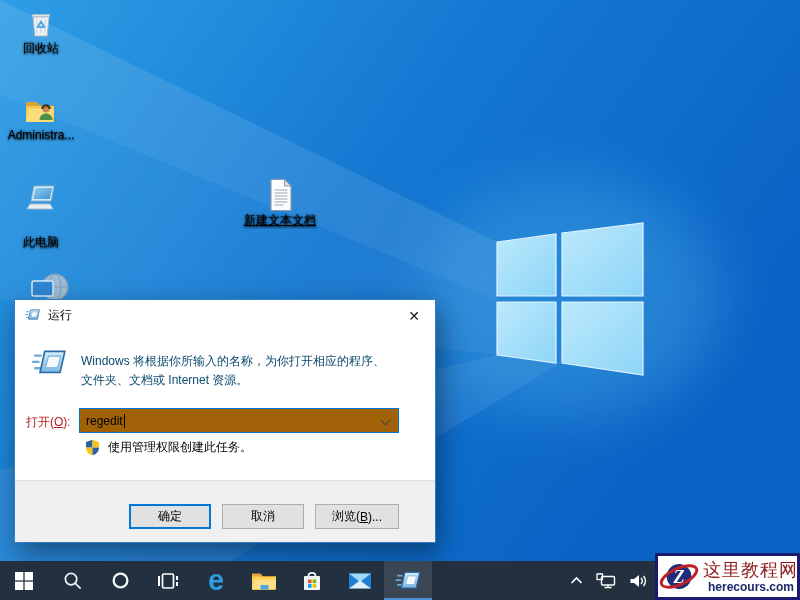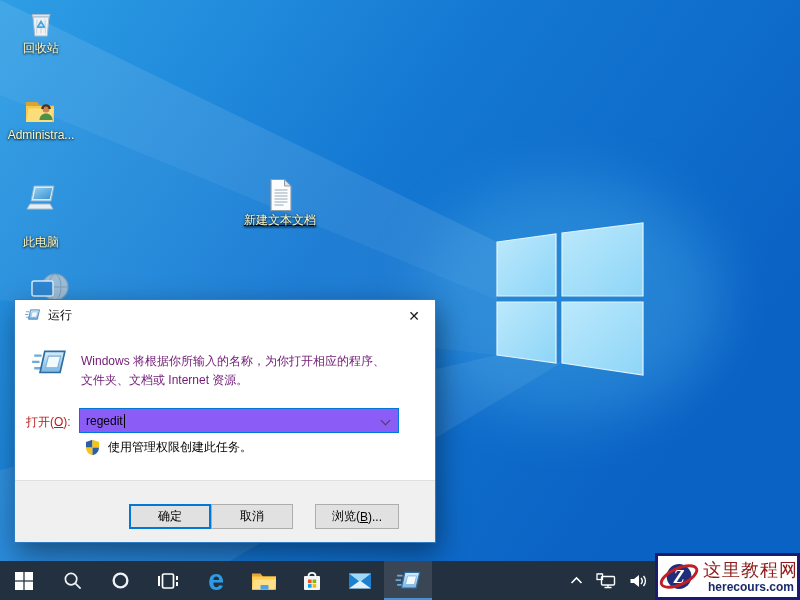--- a/index.html
+++ b/index.html
@@ -4,46 +4,46 @@
 <style>
   * { margin:0; padding:0; box-sizing:border-box; }
   html,body { width:800px; height:600px; font-family:"Liberation Sans","DejaVu Sans",sans-serif; }
   .screen { position:relative; width:800px; height:600px; overflow:hidden; background:#1478D2; }
 
   
   .wallpaper { position:absolute; left:0; top:0; }
 
   
   .dicon { position:absolute; width:76px; display:flex; flex-direction:column; align-items:center; cursor:default; }
-  .dlabel { margin-top:2px; font-size:12px; color:#fef9c3; text-align:center; line-height:13px;
+  .dlabel { margin-top:2px; font-size:12px; color:#000000; text-align:center; line-height:13px;
             text-shadow:0 1px 2px rgba(0,0,0,.85), 0 0 3px rgba(0,0,0,.5); white-space:nowrap; }
   .net-partial { position:absolute; left:28px; top:268px; width:46px; height:31px; overflow:hidden; }
 
   
   .dlg { position:absolute; left:14px; top:299px; width:422px; height:244px; background:#fff;
          border:1px solid #2E7CC4; box-shadow:3px 10px 26px rgba(0,0,0,.42); z-index:10; }
   .titlebar { position:absolute; left:0; top:0; right:0; height:30px; display:flex; align-items:center; padding-left:9px; background:#fff; }
   .ttitle { margin-left:7px; font-size:12px; color:#000; }
   .close-btn { position:absolute; top:5px; right:7px; width:28px; height:21px; display:flex; align-items:center; justify-content:center;
                font-size:14px; color:#1a1a1a; }
   .dlg-icon { position:absolute; left:15px; top:47px; }
-  .desc { position:absolute; left:66px; top:52px; width:345px; font-size:12px; line-height:19px; color:#701a75; }
+  .desc { position:absolute; left:66px; top:52px; width:345px; font-size:12px; line-height:19px; color:#0c4a6e; }
   .open-label { position:absolute; left:11px; top:114px; font-size:12px; color:#b91c1c; }
   .akey { text-decoration:underline; }
-  .combo { position:absolute; left:64px; top:108px; width:320px; height:25px; background:#8b5cf6;
+  .combo { position:absolute; left:64px; top:108px; width:320px; height:25px; background:#a16207;
            border:1px solid #0078D7; display:flex; align-items:center; padding-left:6px; font-size:12px; color:#000; }
   .caret { display:inline-block; width:1px; height:14px; background:#000; margin-left:1px; }
   .combo-chev { position:absolute; right:9px; top:8px; width:7px; height:7px;
                 border-right:1.4px solid #444; border-bottom:1.4px solid #444; transform:rotate(45deg); }
   .admin-row { position:absolute; left:70px; top:139px; display:flex; align-items:center; gap:8px; font-size:12px; color:#000; }
   .footer { position:absolute; left:0; right:0; bottom:0; height:62px; background:#F0F0F0; border-top:1px solid #DFDFDF; }
   .btn { position:absolute; top:23px; width:82px; height:25px; background:#E1E1E1; border:1px solid #ADADAD;
          display:flex; align-items:center; justify-content:center; font-size:12px; color:#000; }
   .btn-ok { left:114px; border:2px solid #0078D7; }
-  .btn-cancel { left:196px; }
+  .btn-cancel { left:207px; }
   .btn-browse { left:300px; width:84px; }
 
   
   .taskbar { position:absolute; left:0; bottom:0; width:800px; height:39px; background:#22303F; display:flex; align-items:stretch; z-index:20; }
   .tb-btn { width:48px; display:flex; align-items:center; justify-content:center; }
   .tb-btn.active { background:rgba(255,255,255,.11); box-shadow:inset 0 -2px 0 #4A90D5; }
   .tray { margin-left:auto; display:flex; align-items:center; gap:13px; padding-right:152px; }
   .tray > div { display:flex; align-items:center; }
 
   

